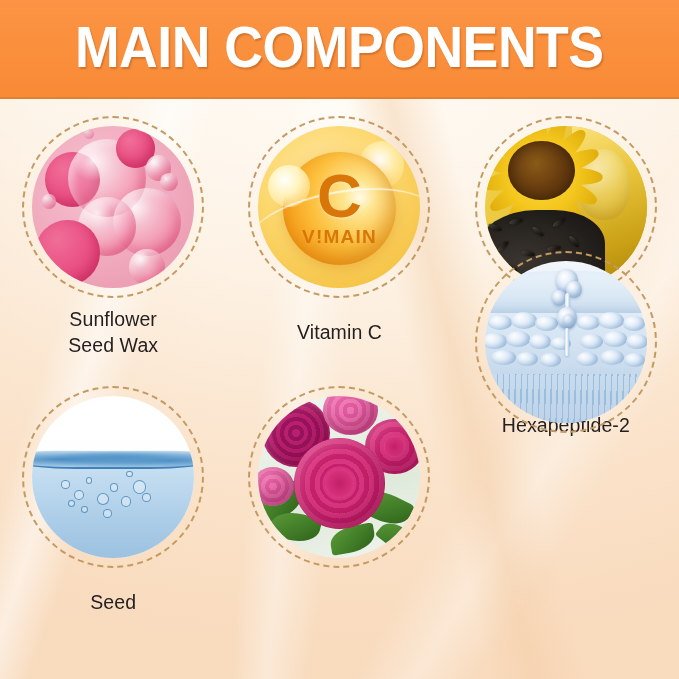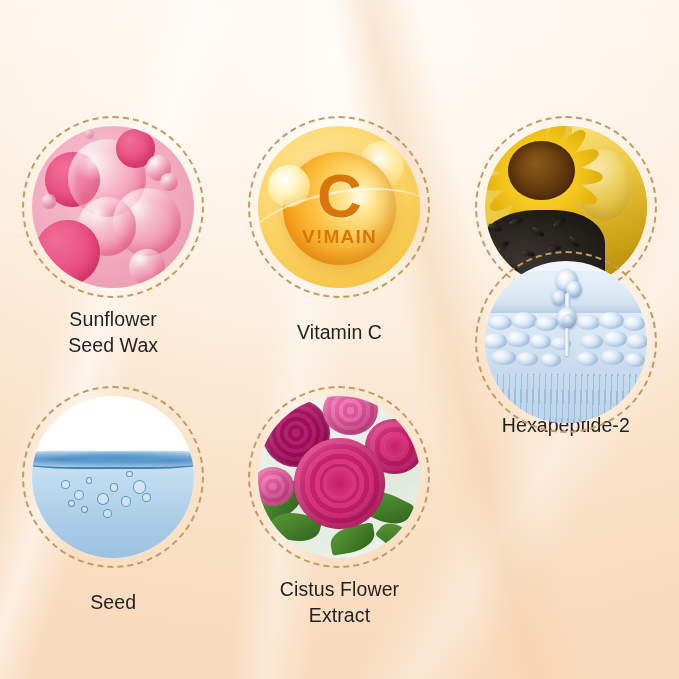--- a/index.html
+++ b/index.html
@@ -353,20 +353,23 @@
       radial-gradient(circle at 45% 40%, #f692c6 0%, #e868ab 60%, #d44a92 100%);
   }
 </style>
 </head>
 <body>
 
 <div id="infographic">
 
   <div class="marble"></div>
 
+  <div class="banner">
+    <div class="banner-title">MAIN COMPONENTS</div>
+  </div>
 
   <div class="grid">
 
     <div class="cell-media">
       <div class="dashed-ring">
         <div class="photo">
           <div class="art-bubbles">
             <div class="bub solid" style="left:8%;  top:16%; width:34%; height:34%;"></div>
             <div class="bub" style="left:22%; top:8%;  width:48%; height:48%;"></div>
             <div class="bub solid" style="left:52%; top:2%;  width:24%; height:24%;"></div>
@@ -531,19 +534,15 @@
       </div>
     </div>
 
     <div class="cell-label">
       <div class="label">Palmitoyl
 Hexapeptide-2</div>
     </div>
     <div class="cell-label">
       <div class="label" style="padding-top:13px;">Seed</div>
     </div>
-    <div class="cell-label">
-      <div class="label">Cistus Flower
-Extract</div>
-    </div>
 
   </div>
 </div>
 
 </body></html>

